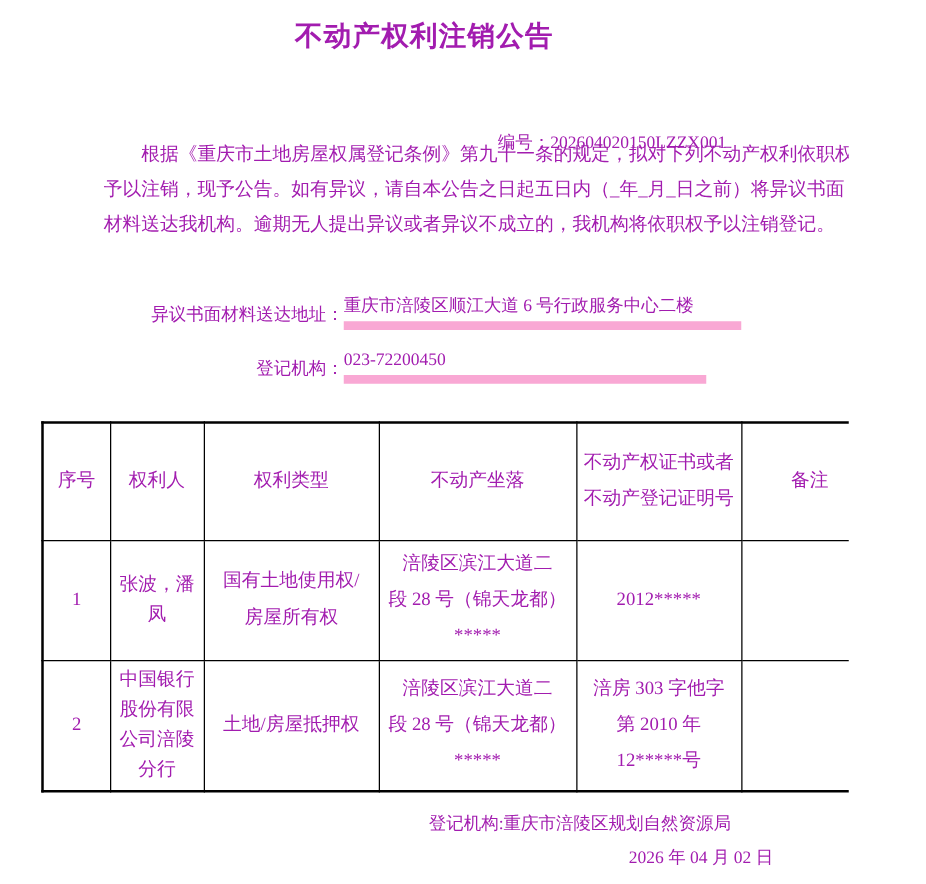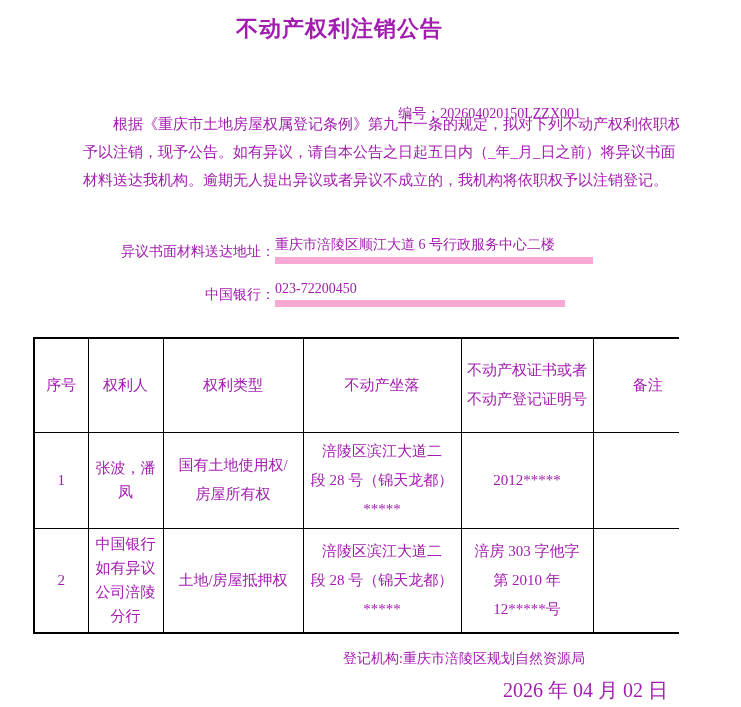--- a/index.html
+++ b/index.html
@@ -46,42 +46,42 @@
     text-align:center;vertical-align:middle;
     font-weight:normal;padding:2px 4px;
     white-space:pre-line;line-height:29px;
     overflow:hidden;
   }
   .row-header{height:94px;}
   .row-1{height:96px;}
   .row-2{height:105px;}
   td.cell-owner{line-height:24px;}
   .footer-agency{position:absolute;left:343px;top:650px;font-size:14px;white-space:nowrap;}
-  .footer-date{position:absolute;left:503px;top:677px;font-size:20px;white-space:nowrap;}
+  .footer-date{position:absolute;left:503px;top:677px;font-size:14px;white-space:nowrap;}
 </style>
 </head>
 <body>
 
 <div class="page">
 
   <h1 class="title">不动产权利注销公告</h1>
 
   <div class="doc-number"><span>编号：</span><span>202604020150LZZX001</span></div>
 
   <p class="body-para">根据《重庆市土地房屋权属登记条例》第九十一条的规定，拟对下列不动产权利依职权
 予以注销，现予公告。如有异议，请自本公告之日起五日内（_年_月_日之前）将异议书面
 材料送达我机构。逾期无人提出异议或者异议不成立的，我机构将依职权予以注销登记。</p>
 
   <div class="field-row address-row">
     <span class="field-label">异议书面材料送达地址：</span>
     <span class="field-value">重庆市涪陵区顺江大道 6 号行政服务中心二楼</span>
   </div>
 
   <div class="field-row contact-row">
-    <span class="field-label">中国银行：</span>
+    <span class="field-label">登记机构：</span>
     <span class="field-value">023-72200450</span>
   </div>
 
   <table class="notice-table">
     <colgroup>
       <col style="width:54px">
         <col style="width:75px">
         <col style="width:140px">
       <col style="width:158px">
         <col style="width:132px">
@@ -107,21 +107,21 @@
 房屋所有权</td>
         <td>涪陵区滨江大道二
 段 28 号（锦天龙都）
 *****</td>
         <td>2012*****</td>
         <td></td>
       </tr>
       <tr class="row-2">
         <td>2</td>
         <td class="cell-owner">中国银行
-如有异议
+股份有限
 公司涪陵
 分行</td>
         <td>土地/房屋抵押权</td>
         <td>涪陵区滨江大道二
 段 28 号（锦天龙都）
 *****</td>
         <td>涪房 303 字他字
 第 2010 年
 12*****号</td>
         <td></td>

